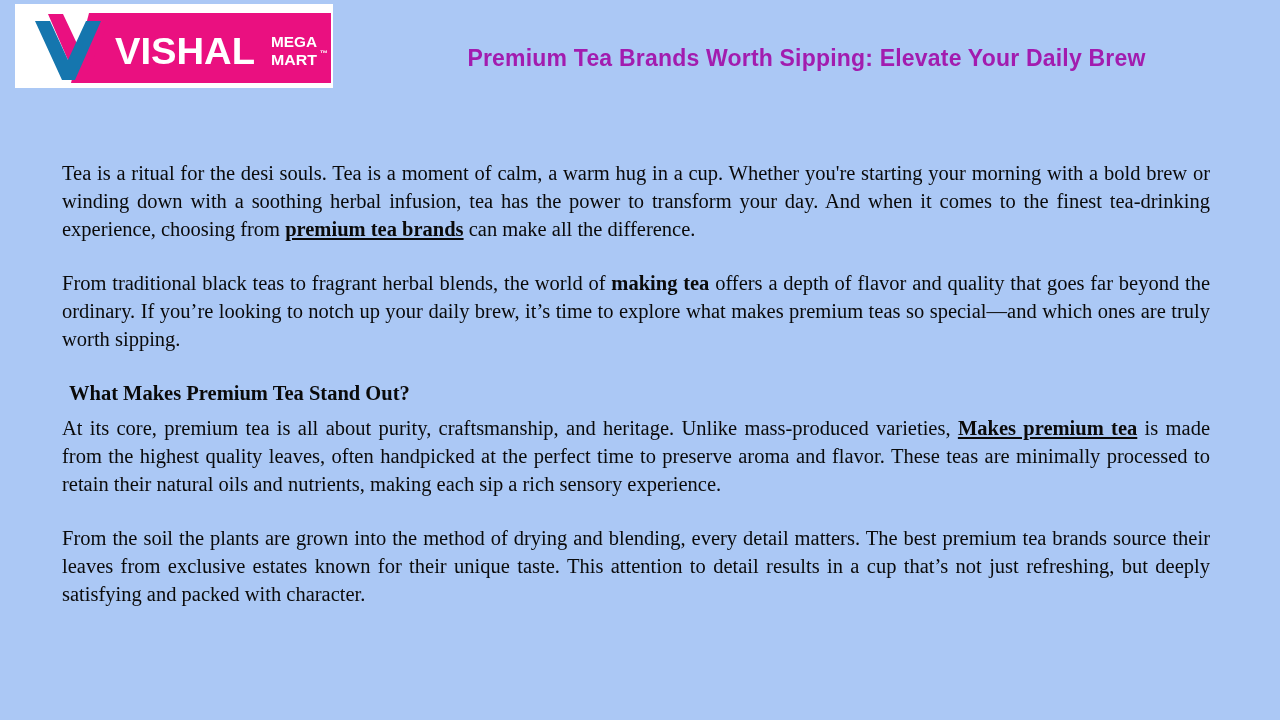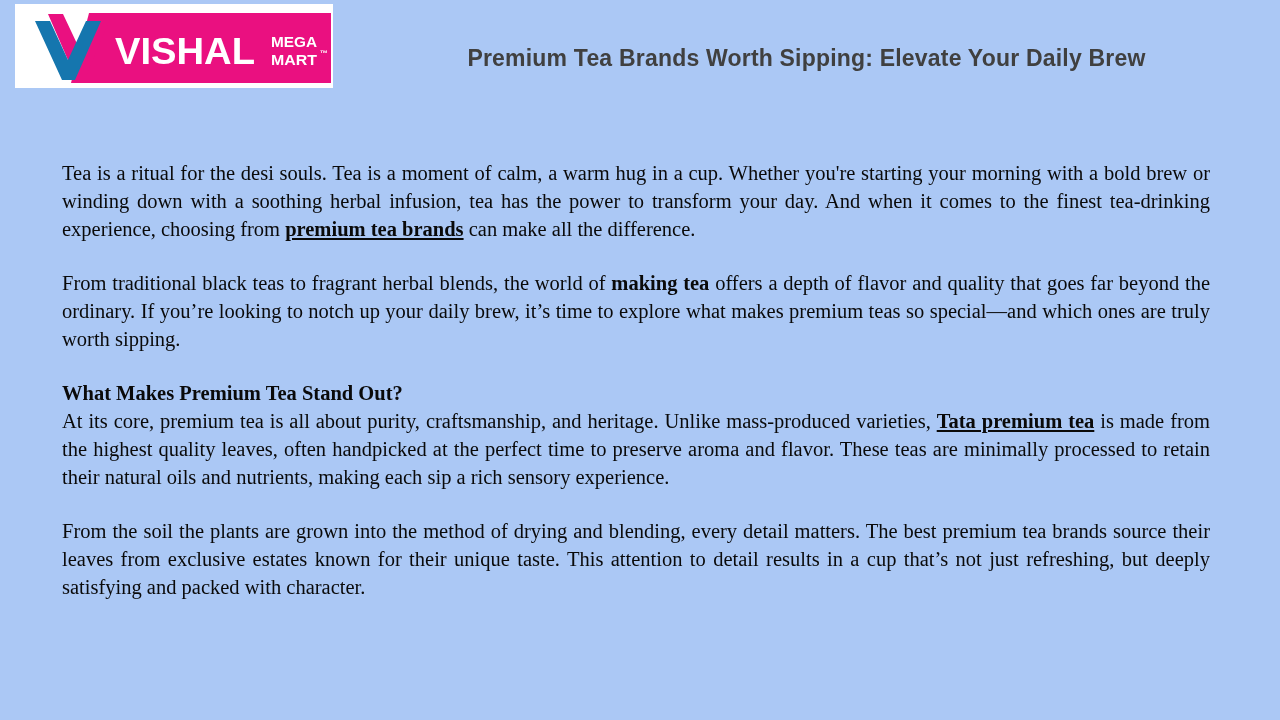--- a/index.html
+++ b/index.html
@@ -28,35 +28,35 @@
     flex: 1 1 auto;
     display: flex;
     justify-content: center;
   }
   h1.page-title {
     margin-top: 24px;
     font-family: "Liberation Sans", "DejaVu Sans", sans-serif;
     font-weight: bold;
     font-size: 23px;
     letter-spacing: 0.2px;
-    color: #404040;
+    color: #a21caf;
     white-space: nowrap;
   }
   .article {
     margin: 71px 62px 0 62px;
     font-size: 20.5px;
     line-height: 28px;
     text-align: justify;
   }
   .article p { margin: 0 8px 26px 0; }
   .article h2 {
     font-size: 20.5px;
     line-height: 28px;
     font-weight: bold;
-    margin: 0;
+    margin: 7px;
     text-align: left;
   }
   .article .b { font-weight: bold; }
   .article .u { text-decoration: underline; color: inherit; cursor: pointer; }
 </style>
 </head>
 <body style="background: rgb(171, 200, 245); color: rgb(10, 10, 10);">
 
 <div class="header">
   <div class="logo-box">
@@ -76,15 +76,15 @@
   </div>
   <div class="title-wrap">
     <h1 class="page-title">Premium Tea Brands Worth Sipping: Elevate Your Daily Brew</h1>
   </div>
 </div>
 
 <div class="article" id="article">
     <p>Tea is a ritual for the desi souls. Tea is a moment of calm, a warm hug in a cup. Whether you're starting your morning with a bold brew or winding down with a soothing herbal infusion, tea has the power to transform your day. And when it comes to the finest tea-drinking experience, choosing from <span class="b u">premium tea brands</span> can make all the difference.</p>
     <p>From traditional black teas to fragrant herbal blends, the world of <span class="b">making tea</span> offers a depth of flavor and quality that goes far beyond the ordinary. If you’re looking to notch up your daily brew, it’s time to explore what makes premium teas so special—and which ones are truly worth sipping.</p>
     <h2>What Makes Premium Tea Stand Out?</h2>
-    <p>At its core, premium tea is all about purity, craftsmanship, and heritage. Unlike mass-produced varieties, <span class="b u">Tata premium tea</span> is made from the highest quality leaves, often handpicked at the perfect time to preserve aroma and flavor. These teas are minimally processed to retain their natural oils and nutrients, making each sip a rich sensory experience.</p>
+    <p>At its core, premium tea is all about purity, craftsmanship, and heritage. Unlike mass-produced varieties, <span class="b u">Makes premium tea</span> is made from the highest quality leaves, often handpicked at the perfect time to preserve aroma and flavor. These teas are minimally processed to retain their natural oils and nutrients, making each sip a rich sensory experience.</p>
     <p>From the soil the plants are grown into the method of drying and blending, every detail matters. The best premium tea brands source their leaves from exclusive estates known for their unique taste. This attention to detail results in a cup that’s not just refreshing, but deeply satisfying and packed with character.</p>
   </div>
 
 </body></html>

